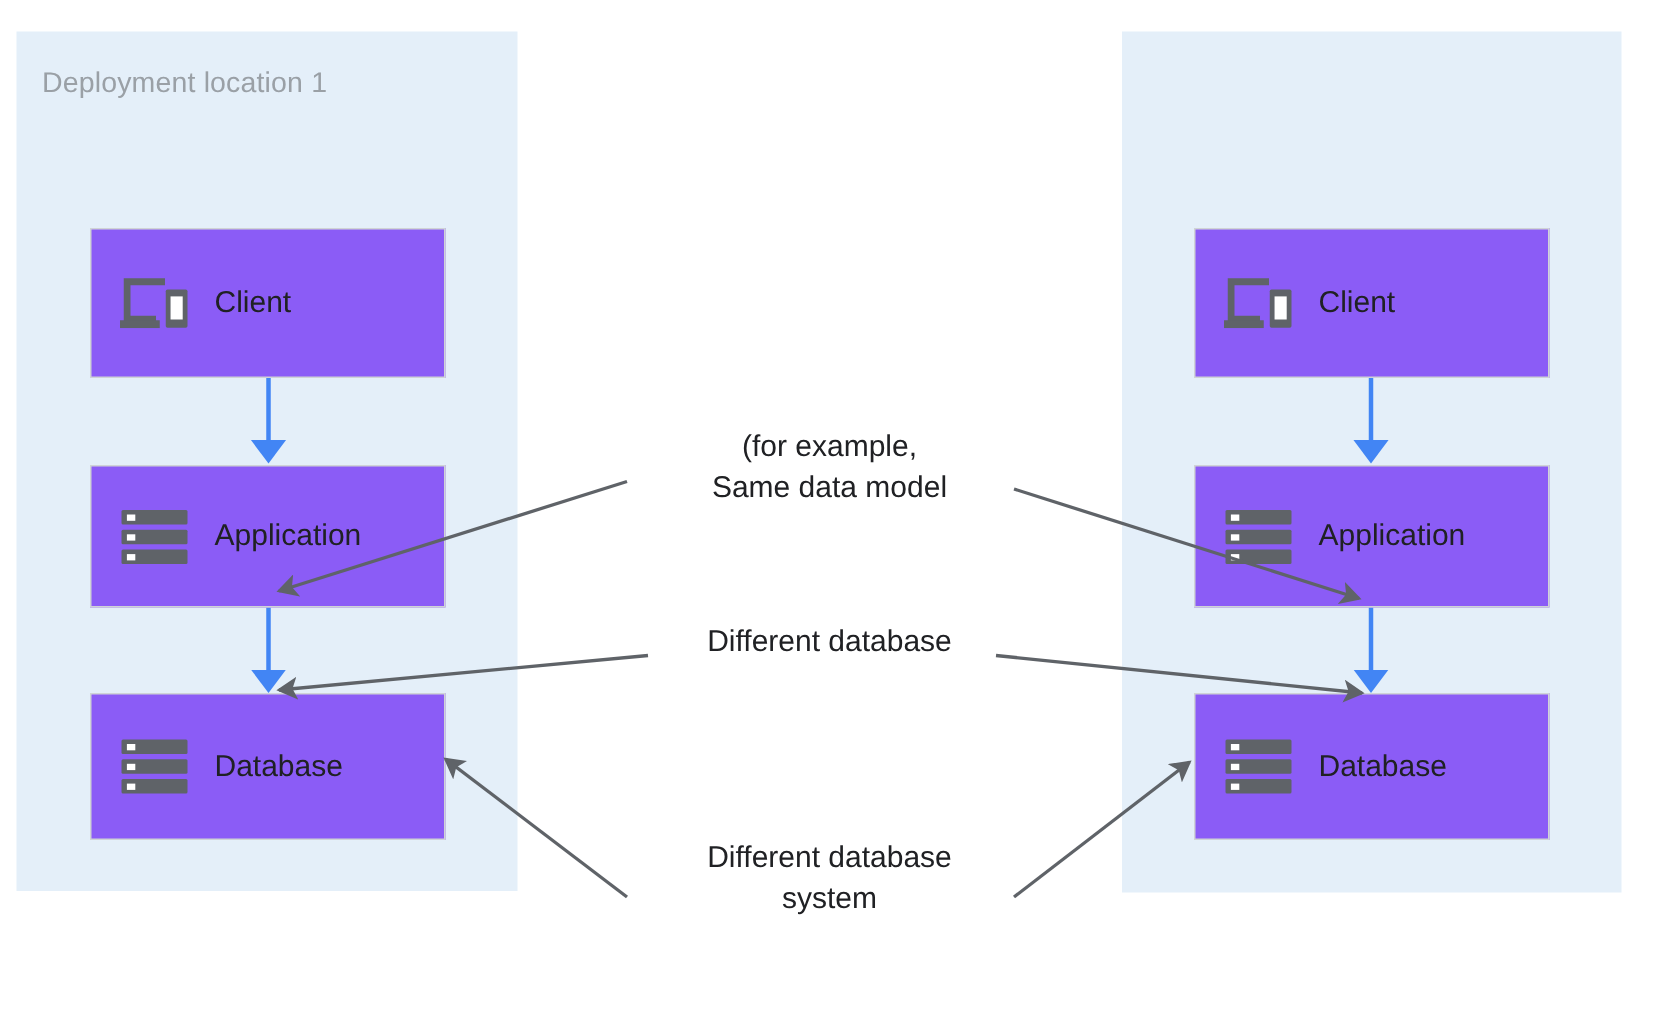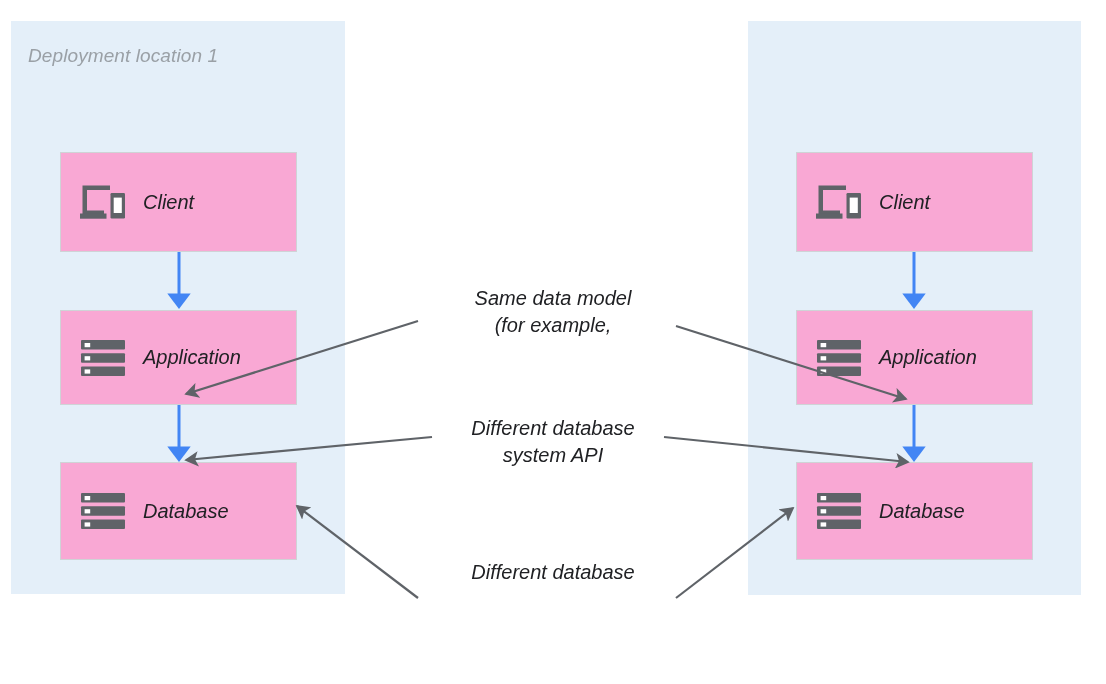--- a/index.html
+++ b/index.html
@@ -3,37 +3,37 @@
 <meta charset="utf-8">
 <style>
   html,body{margin:0;padding:0;}
   body{
     width:1106px;height:684px;
     background:#ffffff;
     font-family:"Liberation Sans", sans-serif;
     overflow:hidden;
     position:relative;
   }
-  #stage{position:absolute;left:0;top:0;width:1106px;height:612px;font-style:italic;}
+  #stage{position:absolute;left:0;top:0;width:1106px;height:612px;}
 
   .zone{
     position:absolute;
     background:#e4eff9;
   }
   .zone-title{
     position:absolute;
     font-size:19px;
     color:#9aa0a6;
     letter-spacing:.1px;
     white-space:nowrap;
   }
 
   .node{
     position:absolute;
-    background:#f9a8d4;
+    background:#8b5cf6;
     border:1px solid #cfd3d6;
     box-sizing:border-box;
     display:flex;
     align-items:center;
     z-index:3;
   }
   .node .glyph{
     width:56px;height:56px;
     margin-left:14px;
     flex:0 0 auto;
@@ -184,26 +184,26 @@
     <line x1="432" y1="437" x2="186" y2="460" stroke="#5f6368" stroke-width="2.2" marker-end="url(#grayhead)"></line>
 
     <line x1="664" y1="437" x2="908" y2="462" stroke="#5f6368" stroke-width="2.2" marker-end="url(#grayhead)"></line>
 
     <line x1="418" y1="598" x2="297" y2="506" stroke="#5f6368" stroke-width="2.2" marker-end="url(#grayhead)"></line>
 
     <line x1="676" y1="598" x2="793" y2="508" stroke="#5f6368" stroke-width="2.2" marker-end="url(#grayhead)"></line>
   </svg>
 
   <div class="note" style="left:408px;top:285px;width:290px;">
+    <div>(for example,</div>
     <div>Same data model</div>
-    <div>(for example,</div>
   </div>
 
   <div class="note" style="left:408px;top:415px;width:290px;">
     <div>Different database</div>
-    <div>system API</div>
   </div>
 
   <div class="note" style="left:408px;top:559px;width:290px;">
     <div>Different database</div>
+    <div>system</div>
   </div>
 
 </div>
 
 </body></html>

